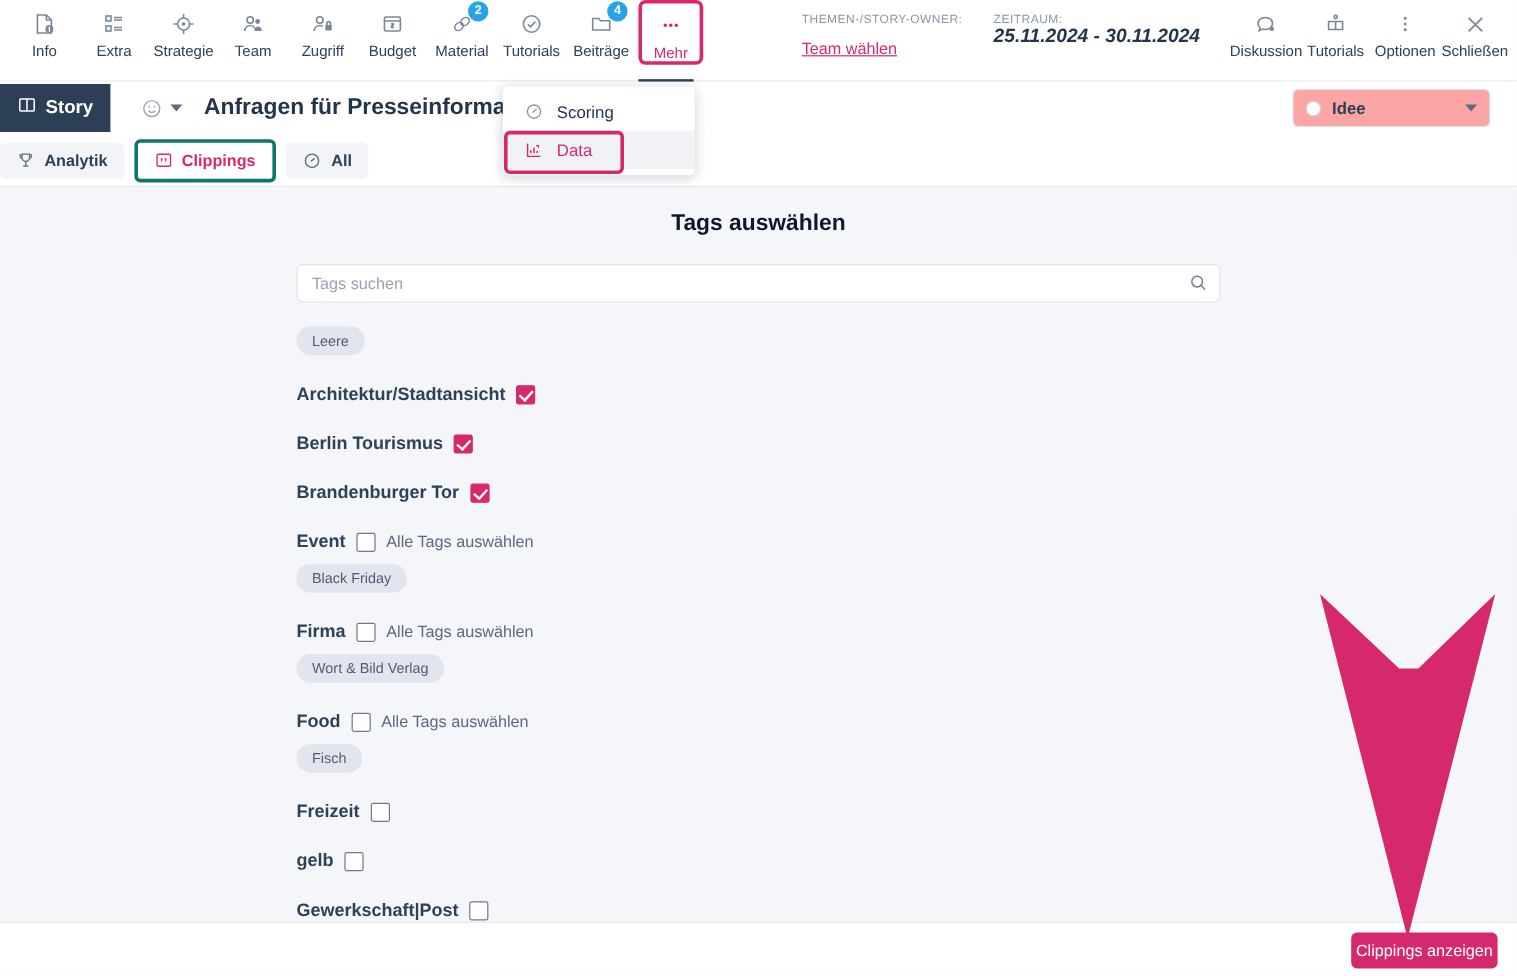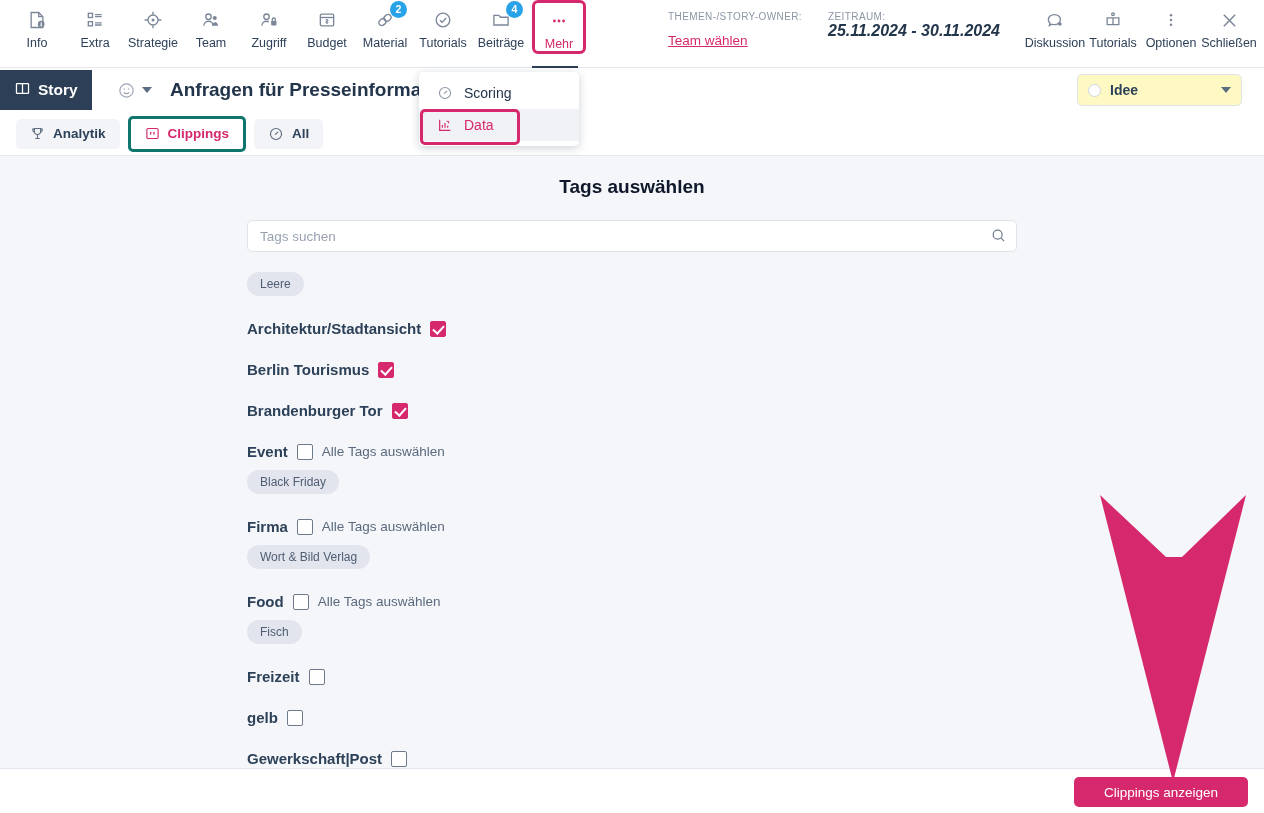--- a/index.html
+++ b/index.html
@@ -131,21 +131,21 @@
   .story-title {
     margin-left: 18px;
     font-size: 19px; font-weight: bold;
     color: #23354b;
     white-space: nowrap;
   }
   .status-select {
     position: absolute; right: 22px; top: 6px;
     width: 165px; height: 32px;
     border: 1px solid #dfe3ea; border-radius: 5px;
-    background: #fef9c3;
+    background: #fca5a5;
     display: flex; align-items: center;
     padding: 0 10px;
     cursor: pointer;
   }
   .status-dot {
     width: 13px; height: 13px; border-radius: 50%;
     border: 1px solid #cfd5de; background: #fff;
     margin-right: 9px;
   }
   .status-label { font-size: 14px; color: #2d4159; font-weight: bold; }
@@ -154,21 +154,21 @@
     width:0;height:0;border-left:5px solid transparent;border-right:5px solid transparent;border-top:6px solid #5a6c82;
   }
 
   
   .row3 {
     position: absolute; top: 112px; left: 0;
     width: 1264px; height: 44px;
     background: #fff;
     border-bottom: 1px solid #e4e7ee;
     display: flex; align-items: center;
-    padding-left: 16px;
+    padding-left: 0;
     gap: 8px;
   }
   .tab {
     height: 30px;
     border-radius: 5px;
     background: #f3f4f8;
     display: flex; align-items: center; gap: 8px;
     padding: 0 14px;
     font-size: 13.5px;
     color: #2d4159;
@@ -315,21 +315,21 @@
     background: #fff;
     border-top: 1px solid #e4e7ee;
   }
   .btn-primary {
     position: absolute;
     right: 16px; top: 8px;
     height: 30px;
     background: #d6286c;
     color: #fff;
     border: none; border-radius: 5px;
-    padding: 0 30px;
+    padding: 0 4px;
     font-size: 13.5px;
     font-family: "Liberation Sans", sans-serif;
     cursor: pointer;
   }
 
   
   .arrow-anno {
     position: absolute;
     left: 1090px; top: 495px;
     width: 166px; height: 285px;

